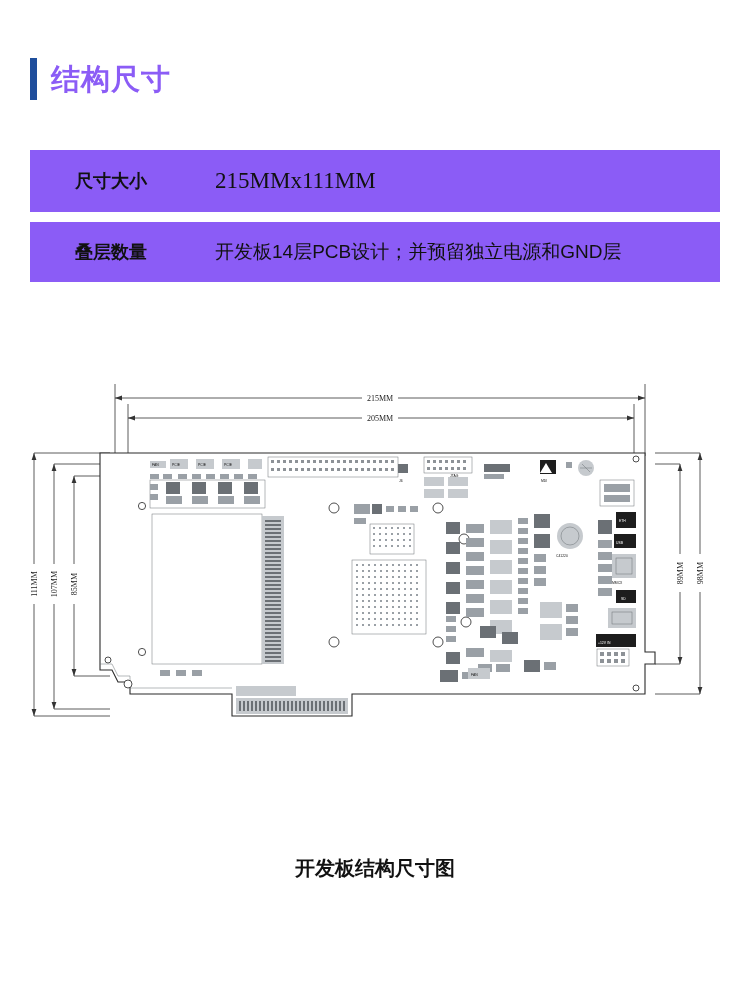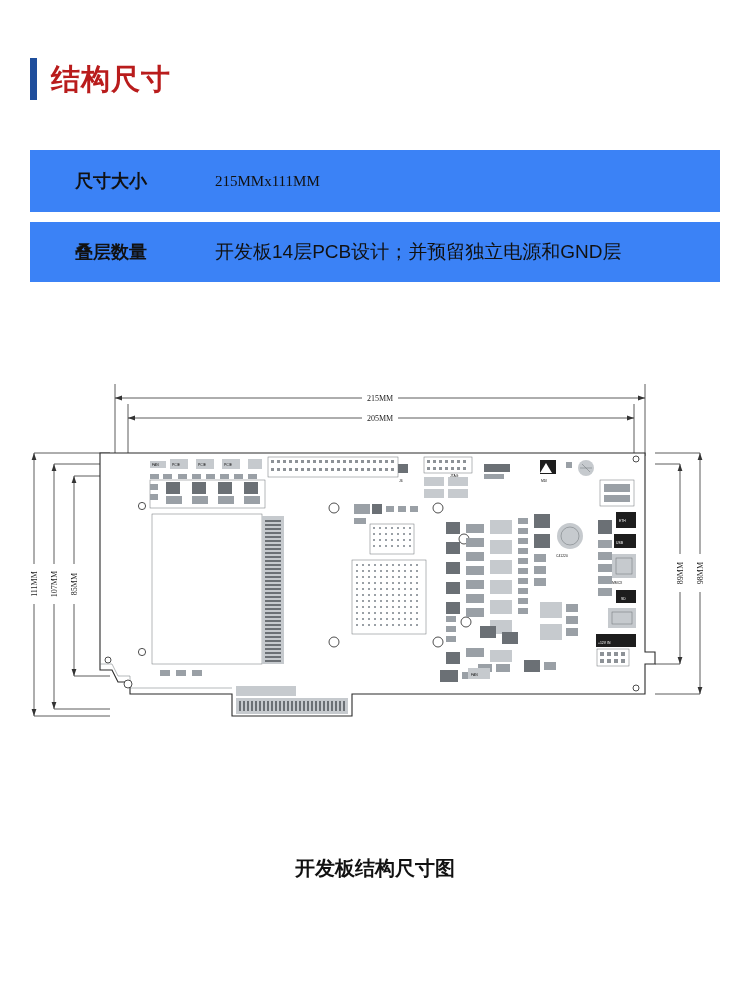--- a/index.html
+++ b/index.html
@@ -33,47 +33,47 @@
   .title-bar {
     width: 7px;
     height: 42px;
     background: #1f4e9c;
     margin-right: 14px;
   }
   .title-text {
     font-size: 29px;
     font-weight: bold;
     letter-spacing: 1px;
-    color: #b91c1c;
+    color: #8b5cf6;
     line-height: 1;
   }
 
   
   .spec-row {
     position: absolute;
     left: 30px;
     width: 690px;
-    background: #3b82f6;
+    background: #8b5cf6;
     display: flex;
     align-items: center;
     box-sizing: border-box;
   }
   .spec-row.r1 { top: 150px; height: 62px; }
   .spec-row.r2 { top: 222px; height: 60px; }
   .spec-label {
     width: 185px;
     padding-left: 45px;
     box-sizing: border-box;
     font-size: 18px;
     font-weight: bold;
     color: #111;
   }
   .spec-value {
     flex: 1;
-    font-size: 15px;
+    font-size: 23px;
     color: #111;
     font-family: "Liberation Serif", serif;
   }
   .spec-value.cjk {
     font-family: "Liberation Sans", sans-serif;
     font-size: 19px;
   }
 
   
   .figure-wrap {

